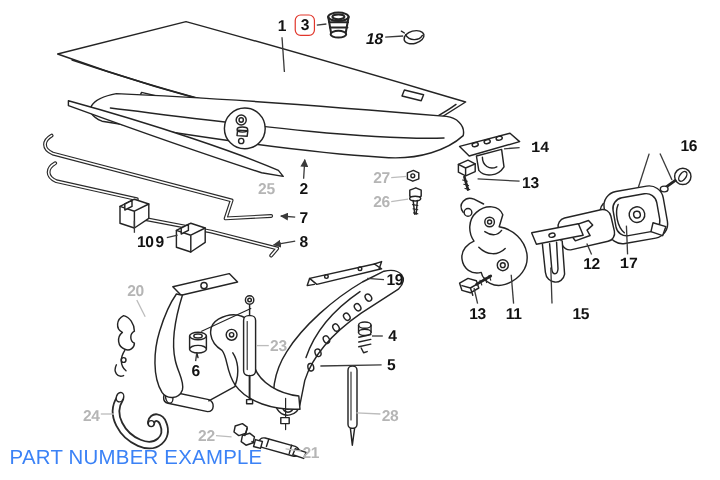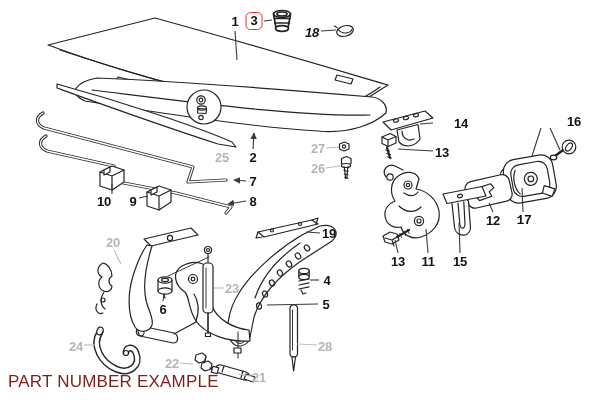--- a/index.html
+++ b/index.html
@@ -6,21 +6,21 @@
   html,body{margin:0;padding:0;background:#ffffff;}
   .stage{position:relative;width:600px;height:400px;background:#ffffff;overflow:hidden;
          font-family:"Liberation Sans",sans-serif;}
   .stage svg{position:absolute;left:0;top:0;}
   #labels{position:absolute;left:0;top:0;width:600px;height:400px;}
   .plabel{position:absolute;transform:translate(-50%,-50%);
           font:bold 13px/1 "Liberation Sans",sans-serif;color:var(--label);
           letter-spacing:-0.3px;white-space:nowrap;}
   .plabel.muted{color:var(--muted);}
   .plabel.highlighted{border:1.6px solid var(--highlight);border-radius:5px;padding:1px 4px 2px;}
-  .caption{position:absolute;left:8px;top:372px;font-size:17px;color:#7f1d1d;
+  .caption{position:absolute;left:8px;top:372px;font-size:17px;color:#3b82f6;
            letter-spacing:0.2px;}
   .ink{fill:none;stroke:#242424;stroke-width:1.2;stroke-linejoin:round;stroke-linecap:round;}
   .t1{stroke:#2a2a2a;stroke-width:3.2;fill:none;stroke-linecap:round;stroke-linejoin:round;}
   .t2{stroke:#ffffff;stroke-width:1.3;fill:none;stroke-linecap:round;stroke-linejoin:round;}
   .hv{stroke-width:1.7;}
 </style>
 </head>
 <body>
 
 <div class="stage">
@@ -301,30 +301,30 @@
     </svg>
 
   <div id="labels">
       <div class="plabel" style="left: 235px; top: 21px;">1</div>
       <div class="plabel highlighted" style="left: 254px; top: 21px;">3</div>
       <div class="plabel" style="left: 312px; top: 32px; font-style: italic;">18</div>
       <div class="plabel" style="left: 253px; top: 157px;">2</div>
       <div class="plabel muted" style="left: 222px; top: 157px;">25</div>
       <div class="plabel" style="left: 253px; top: 181px;">7</div>
       <div class="plabel" style="left: 253px; top: 201px;">8</div>
-      <div class="plabel" style="left: 104px; top: 201px;">10</div>
+      <div class="plabel" style="left: 121px; top: 201px;">10</div>
       <div class="plabel" style="left: 133px; top: 201px;">9</div>
-      <div class="plabel" style="left: 461px; top: 123px;">14</div>
+      <div class="plabel" style="left: 450px; top: 123px; font-family: Liberation Mono, monospace;">14</div>
       <div class="plabel" style="left: 442px; top: 152px;">13</div>
       <div class="plabel" style="left: 574px; top: 121px;">16</div>
       <div class="plabel" style="left: 524px; top: 220px; font-family: Liberation Mono, monospace;">17</div>
       <div class="plabel" style="left: 493px; top: 220px;">12</div>
       <div class="plabel" style="left: 398px; top: 261px;">13</div>
       <div class="plabel" style="left: 428px; top: 261px;">11</div>
-      <div class="plabel" style="left: 460px; top: 261px;">15</div>
+      <div class="plabel" style="left: 484px; top: 261px;">15</div>
       <div class="plabel muted" style="left: 318px; top: 148px;">27</div>
       <div class="plabel muted" style="left: 318px; top: 168px;">26</div>
       <div class="plabel" style="left: 163px; top: 309px;">6</div>
       <div class="plabel" style="left: 329px; top: 233px;">19</div>
       <div class="plabel" style="left: 327px; top: 280px;">4</div>
       <div class="plabel" style="left: 326px; top: 304px;">5</div>
       <div class="plabel muted" style="left: 325px; top: 346px;">28</div>
       <div class="plabel muted" style="left: 113px; top: 242px;">20</div>
       <div class="plabel muted" style="left: 232px; top: 288px;">23</div>
       <div class="plabel muted" style="left: 76px; top: 346px;">24</div>

